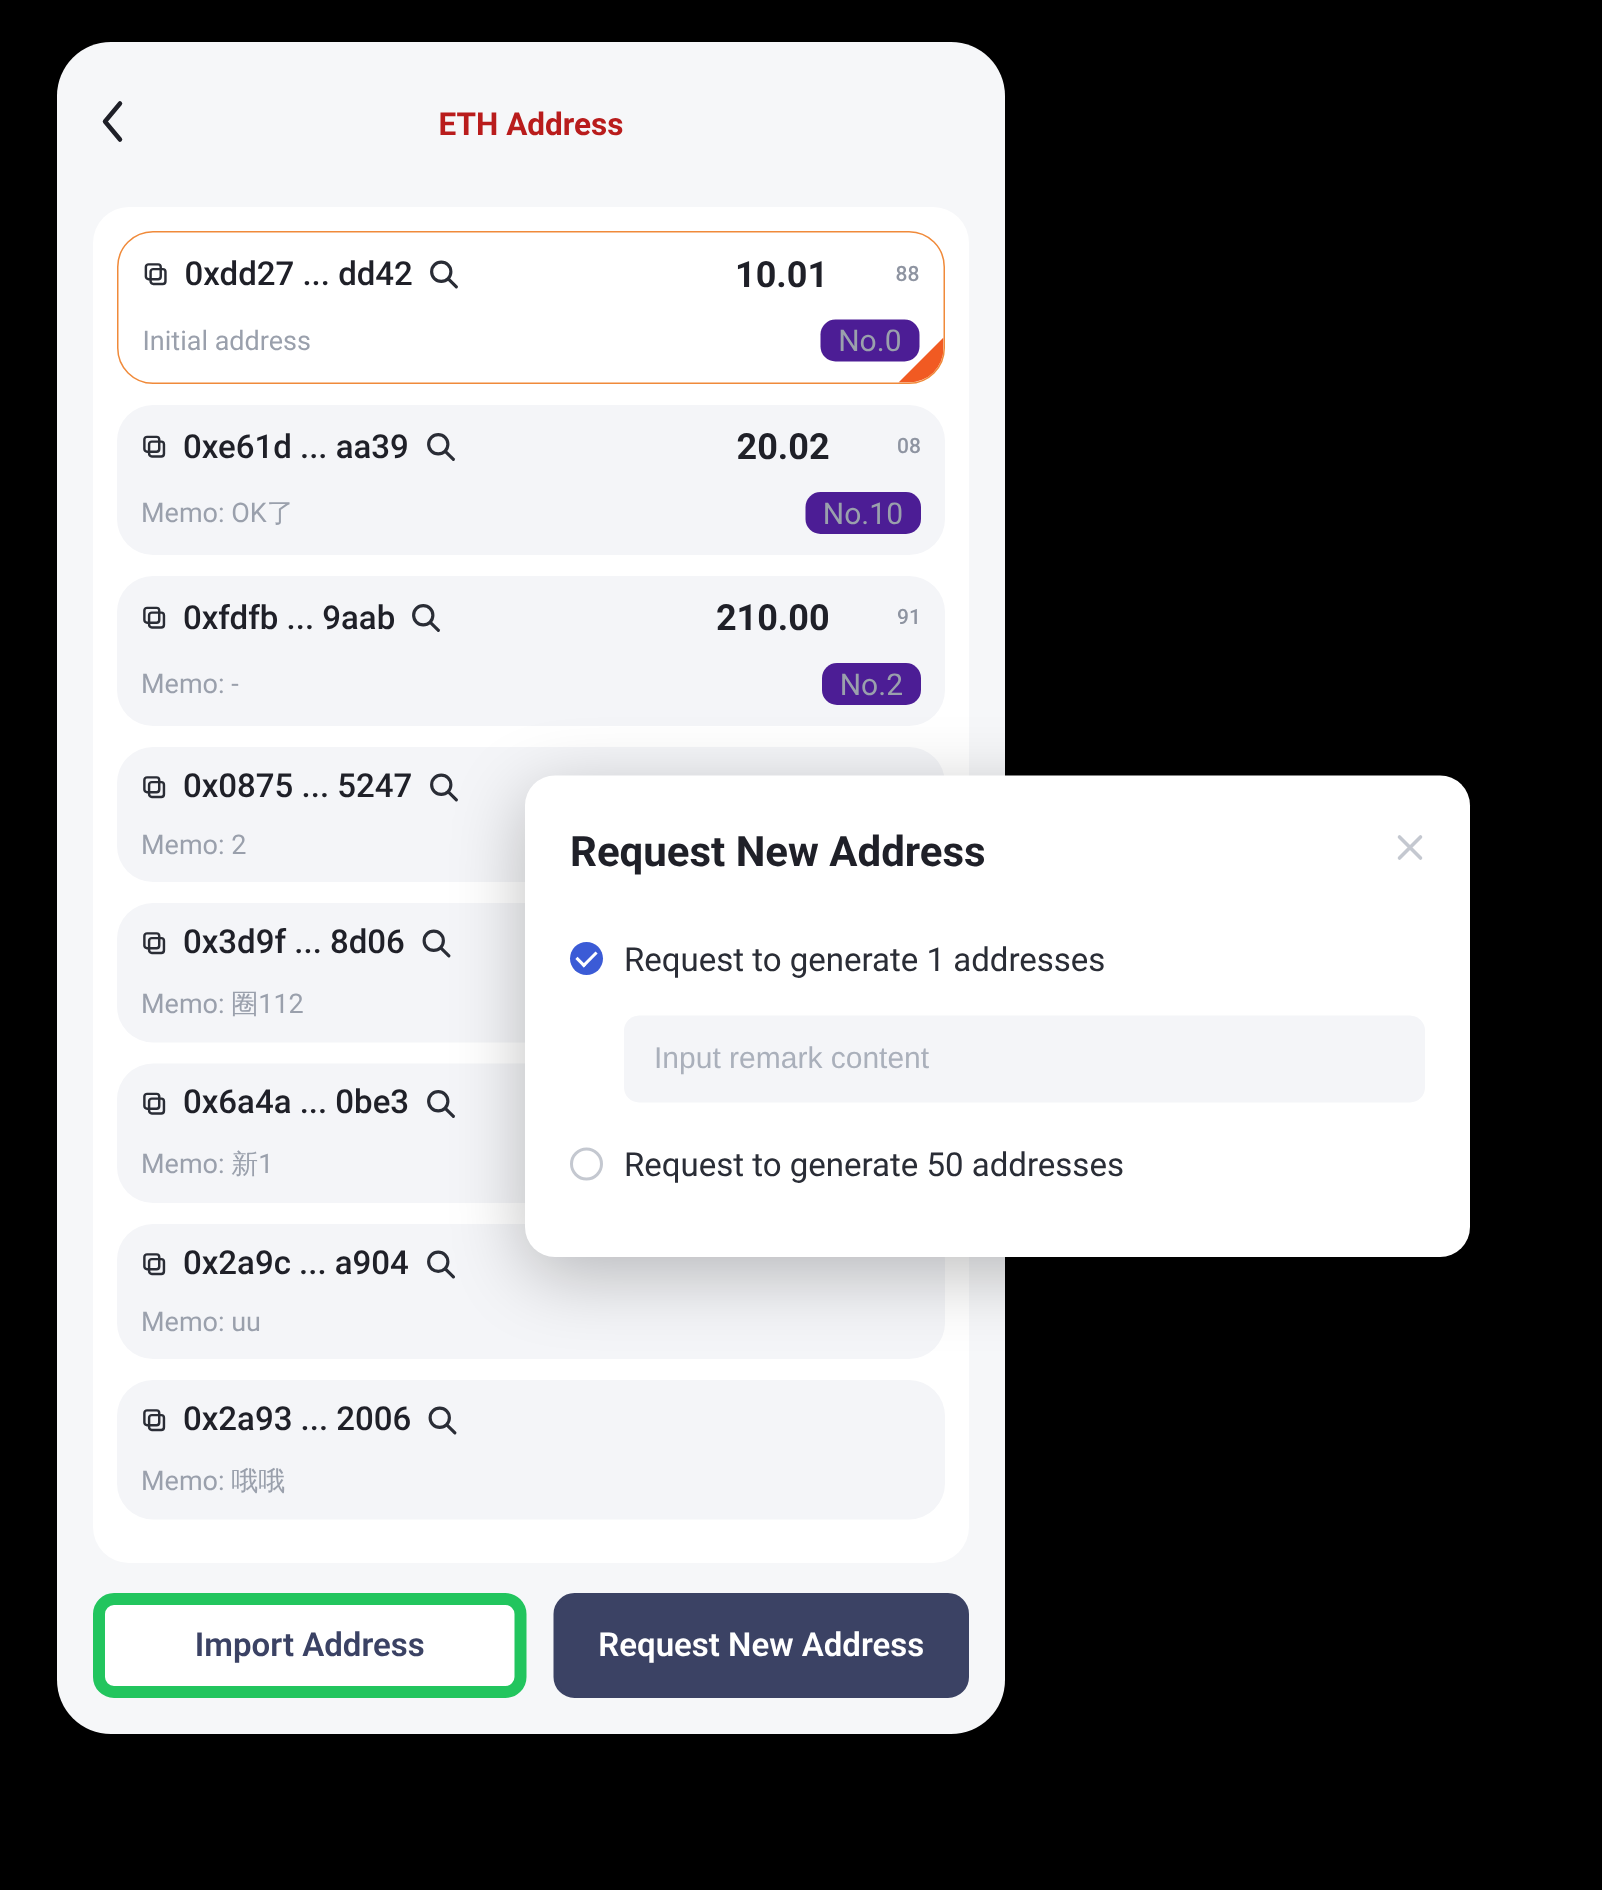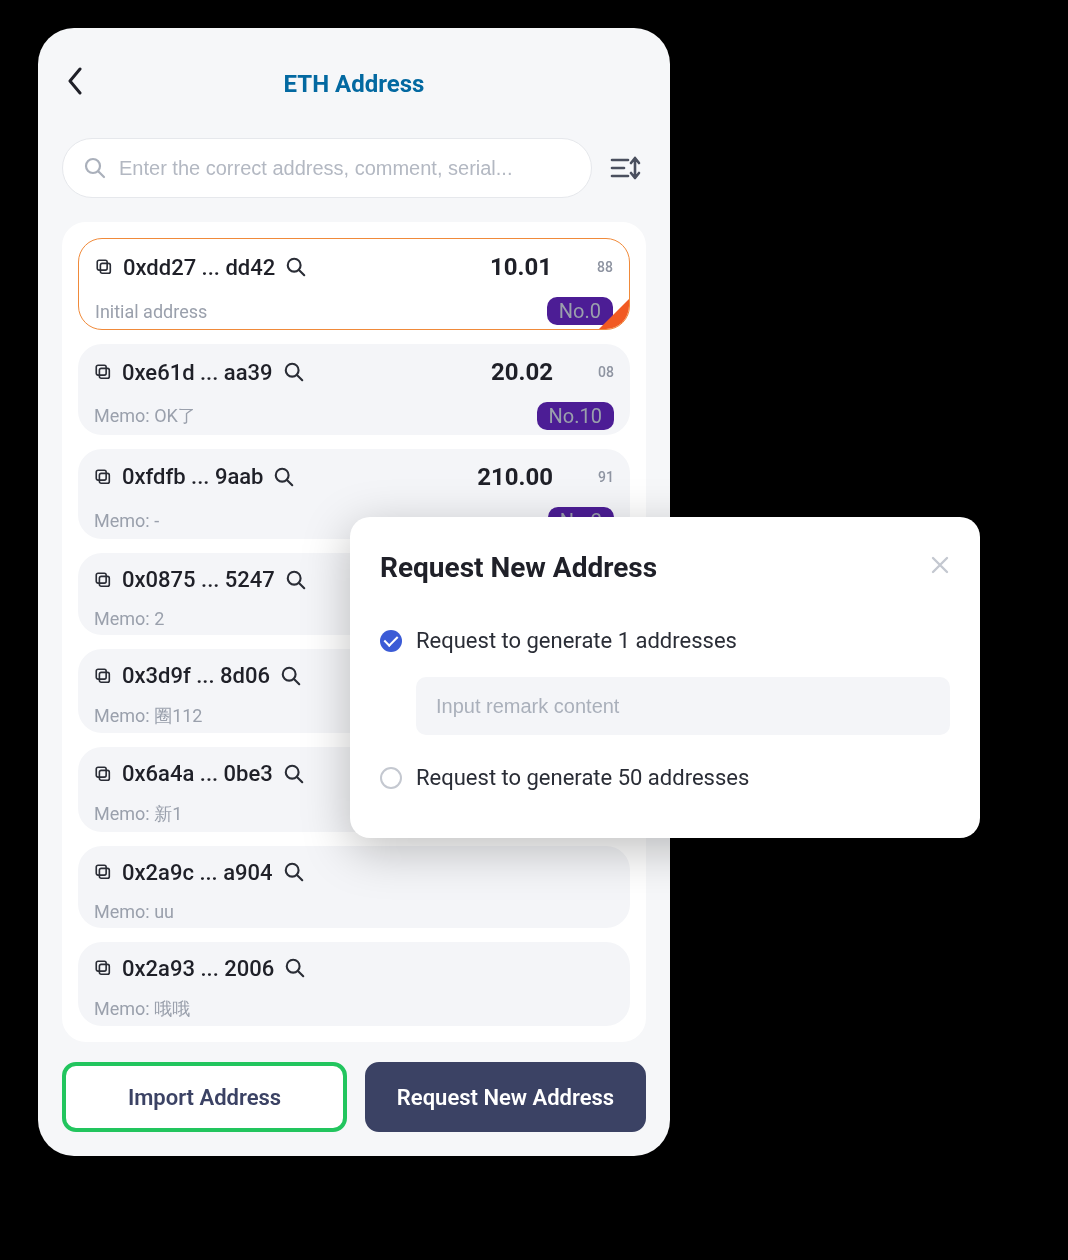--- a/index.html
+++ b/index.html
@@ -35,23 +35,23 @@
       position: absolute;
       left: 4px;
       font-size: 28px;
       color: #1f2028;
       cursor: pointer;
       font-weight: 300;
     }
     .page-title {
       width: 100%;
       text-align: center;
-      font-size: 24px;
+      font-size: 21px;
       font-weight: 700;
-      color: #0369a1;
+      color: #b91c1c;
     }
     .search-row {
       display: flex;
       align-items: center;
       gap: 14px;
       margin-bottom: 24px;
     }
     .search-box {
       flex: 1;
       display: flex;
@@ -180,21 +180,21 @@
       border-radius: 14px;
       font-size: 22px;
       font-weight: 600;
       display: flex;
       align-items: center;
       justify-content: center;
       cursor: pointer;
     }
     .btn-outline {
       background: #fff;
-      border: 4px solid #22c55e;
+      border: 8px solid #22c55e;
       color: #3b4264;
     }
     .btn-primary {
       background: #3b4264;
       border: 2px solid #3b4264;
       color: #fff;
     }
     .modal-card {
       position: absolute;
       left: 350px;
@@ -216,21 +216,20 @@
       font-weight: 700;
       color: #1f2028;
     }
     .close-icon {
       color: #c4c8d0;
       font-size: 22px;
       cursor: pointer;
     }
     .option-row {
       display: flex;
-      align-items: center;
       gap: 14px;
       padding: 14px 0;
     }
     .radio {
       width: 22px;
       height: 22px;
       border-radius: 50%;
       border: 2px solid #c4c8d0;
       flex-shrink: 0;
     }
@@ -274,39 +273,20 @@
 <div class="phone-card">
   <div class="header-row">
     <div class="back-btn">
       <svg width="18" height="28" viewBox="0 0 18 28" fill="none">
           <path d="M14 2 L4 14 L14 26" stroke="currentColor" stroke-width="3" stroke-linecap="round" stroke-linejoin="round"></path>
         </svg>
     </div>
     <div class="page-title">ETH Address</div>
   </div>
 
-  <div class="search-row">
-    <div class="search-box">
-      <span class="search-icon">
-        <svg width="24" height="24" viewBox="0 0 24 24" fill="none">
-            <circle cx="10" cy="10" r="7" stroke="currentColor" stroke-width="2.2"></circle>
-            <line x1="15.5" y1="15.5" x2="21" y2="21" stroke="currentColor" stroke-width="2.2" stroke-linecap="round"></line>
-          </svg>
-      </span>
-      <input class="search-input" placeholder="Enter the correct address, comment, serial..." style="">
-    </div>
-    <div class="sort-btn">
-      <svg width="32" height="28" viewBox="0 0 32 28" fill="none">
-        <line x1="2" y1="6" x2="18" y2="6" stroke="#4a4f5e" stroke-width="2.6" stroke-linecap="round"></line>
-        <line x1="2" y1="14" x2="14" y2="14" stroke="#4a4f5e" stroke-width="2.6" stroke-linecap="round"></line>
-        <line x1="2" y1="22" x2="18" y2="22" stroke="#4a4f5e" stroke-width="2.6" stroke-linecap="round"></line>
-        <path d="M25 4 L25 24 M25 4 L21 9 M25 4 L29 9 M25 24 L21 19 M25 24 L29 19" stroke="#4a4f5e" stroke-width="2.6" stroke-linecap="round" stroke-linejoin="round"></path>
-      </svg>
-    </div>
-  </div>
 
   <div class="list-wrap" id="address-list">
       <div class="addr-item selected">
         <div class="addr-top">
           <div class="addr-left">
             <span class="copy-icon">
               <svg width="18" height="18" viewBox="0 0 20 20" fill="none">
                 <rect x="6" y="6" width="11" height="11" rx="2" stroke="currentColor" stroke-width="1.8"></rect>
                 <rect x="2.5" y="2.5" width="11" height="11" rx="2" stroke="currentColor" stroke-width="1.8"></rect>
               </svg>

